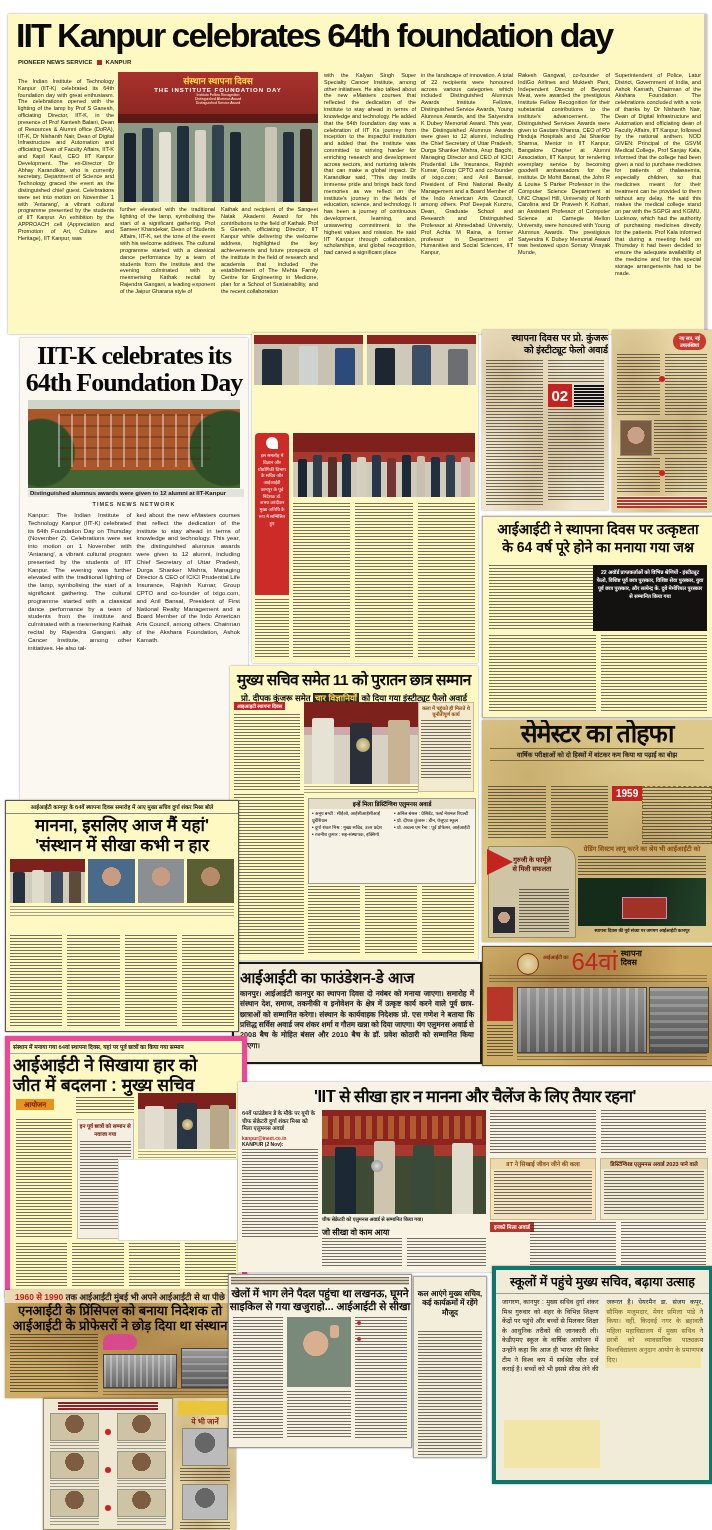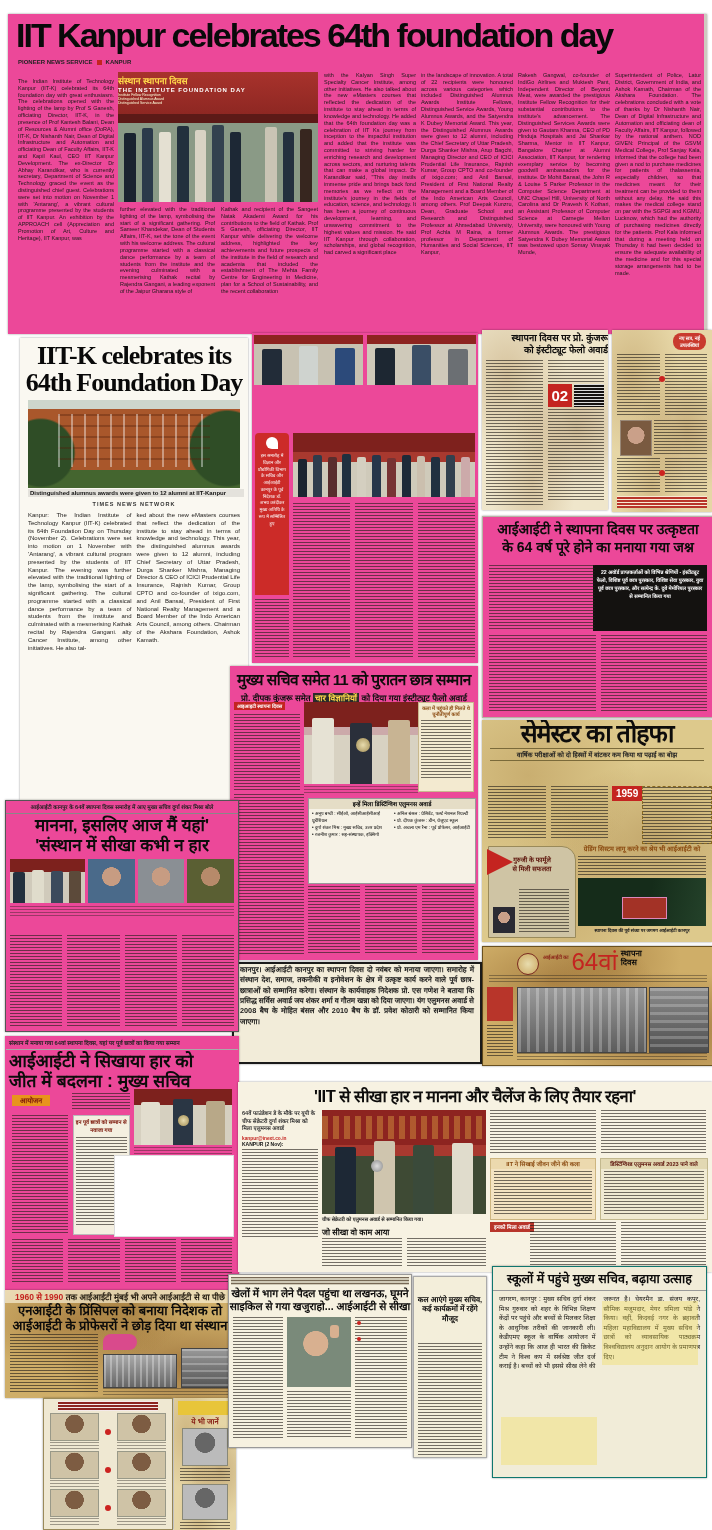--- a/index.html
+++ b/index.html
@@ -1,18 +1,18 @@
 <!DOCTYPE html>
 <html><head>
 <meta charset="utf-8">
 <style>
   html,body{margin:0;padding:0;background:#fff;}
   body{font-family:"Liberation Sans",sans-serif;}
   #canvas{position:relative;width:712px;height:1530px;background:#fff;overflow:hidden;}
-  .clip{position:absolute;overflow:hidden;background:#ec4899;box-shadow:0 0 2px rgba(0,0,0,.4);}
+  .clip{position:absolute;overflow:hidden;background:#fef9c3;box-shadow:0 0 2px rgba(0,0,0,.4);}
   .serif{font-family:"Liberation Serif",serif;}
   
   .tx{background-image:repeating-linear-gradient(to bottom,rgba(35,30,25,.62) 0,rgba(35,30,25,.62) 1px,transparent 1px,transparent 3px);}
   .tx.lt{background-image:repeating-linear-gradient(to bottom,rgba(35,30,25,.4) 0,rgba(35,30,25,.4) 1px,transparent 1px,transparent 3px);}
   .tx.w{background-image:repeating-linear-gradient(to bottom,rgba(255,255,255,.8) 0,rgba(255,255,255,.8) 1px,transparent 1px,transparent 3px);}
   .cols{display:flex;gap:5px;}
   .col{flex:1;}
   .aged{background-color:#e6d6a6;background-image:radial-gradient(ellipse at 20% 25%,rgba(150,105,40,.28),transparent 42%),radial-gradient(ellipse at 75% 55%,rgba(135,90,35,.3),transparent 46%),radial-gradient(ellipse at 40% 85%,rgba(160,115,50,.26),transparent 40%);}
   .aged2{background-color:#cfae68;background-image:radial-gradient(ellipse at 30% 30%,rgba(120,70,20,.4),transparent 45%),radial-gradient(ellipse at 80% 70%,rgba(110,60,20,.45),transparent 50%),radial-gradient(ellipse at 55% 10%,rgba(130,85,30,.35),transparent 40%);}
   .en-body{font-size:5.5px;line-height:1.24;text-align:justify;color:#1c1a18;}
@@ -34,21 +34,21 @@
 
   <div class="clip" style="left:8px;top:14px;width:696px;height:320px;border-right:3px solid #cfcac0;">
     <div style="font-weight:800;font-size:34px;letter-spacing:-2px;color:#0a0a0a;padding:2px 8px 0 8px;white-space:nowrap;">IIT Kanpur celebrates 64th foundation day</div>
     <div style="display:flex;align-items:center;gap:4px;padding:4px 0 0 10px;">
       <span style="font-size:6px;font-weight:700;color:#222;">PIONEER NEWS SERVICE</span>
       <span style="width:5px;height:5px;background:#c42420;display:inline-block;"></span>
       <span style="font-size:6px;font-weight:700;color:#222;">KANPUR</span>
     </div>
 
     <div class="photo" style="position:absolute;left:110px;top:58px;width:200px;height:130px;background:#7d1f1c;">
-      <div style="height:44px;background:linear-gradient(#a8322c,#8d2722);">
+      <div style="height:44px;background:linear-gradient(#a8322c,#8d2722);text-align:center;">
         <div style="color:#ffd84a;font-weight:800;font-size:9px;padding-top:2px;">संस्थान स्थापना दिवस</div>
         <div style="color:#fff;font-weight:700;font-size:6px;letter-spacing:1px;">THE INSTITUTE FOUNDATION DAY</div>
         <div style="color:#ffd;font-size:3.5px;">Institute Fellow Recognition</div>
         <div style="color:#ffd;font-size:3.5px;">Distinguished Alumnus Award</div>
         <div style="color:#ffd;font-size:3.5px;">Distinguished Service Award</div>
       </div>
       <div style="position:absolute;left:0;right:0;top:42px;bottom:0;background:linear-gradient(#5c1a17 0 10%,#8a9a86 10% 100%);">
         <div class="figs" style="padding:0 3px;">
           <div class="fig" style="width:6%;height:78%;background:#1a2330;"></div>
           <div class="fig" style="width:6%;height:84%;background:#2b3a4a;"></div>
@@ -288,20 +288,21 @@
     <div class="photo bw" style="position:absolute;left:34px;top:40px;width:128px;height:64px;background:linear-gradient(#9a9a9a,#5c5c5c);border:1px solid #444;">
       <div style="position:absolute;inset:0;background:repeating-linear-gradient(90deg,rgba(255,255,255,.25) 0 3px,transparent 3px 9px);"></div>
     </div>
     <div class="photo bw" style="position:absolute;left:166px;top:40px;width:58px;height:64px;background:linear-gradient(#8c8c8c,#4e4e4e);border:1px solid #444;">
       <div style="position:absolute;inset:0;background:repeating-linear-gradient(rgba(255,255,255,.22) 0 3px,transparent 3px 8px);"></div>
     </div>
     <div class="tx lt" style="position:absolute;left:34px;top:106px;width:190px;height:7px;"></div>
   </div>
 
   <div class="clip" style="left:232px;top:962px;width:246px;height:98px;border:2px solid #1a1a1a;background:#f2ecd9;">
+    <div class="hi-head" style="font-size:15px;padding:3px 6px 1px 6px;">आईआईटी का फाउंडेशन-डे आज</div>
     <div style="font-size:7.3px;line-height:1.42;text-align:justify;padding:1px 6px;color:#1b1b1b;font-weight:600;">कानपुर। आईआईटी कानपुर का स्थापना दिवस दो नवंबर को मनाया जाएगा। समारोह में संस्थान देश, समाज, तकनीकी व इनोवेशन के क्षेत्र में उत्कृष्ट कार्य करने वाले पूर्व छात्र-छात्राओं को सम्मानित करेगा। संस्थान के कार्यवाहक निदेशक प्रो. एस गणेश ने बताया कि प्रसिद्ध सर्विस अवार्ड जय शंकर शर्मा व गौतम खन्ना को दिया जाएगा। यंग एलुमनस अवार्ड से 2008 बैच के मोहित बंसल और 2010 बैच के डॉ. प्रवेश कोठारी को सम्मानित किया जाएगा।</div>
   </div>
 
   <div class="clip" style="left:5px;top:800px;width:232px;height:230px;border:1px solid #555;">
     <div style="font-size:5.6px;font-weight:700;text-align:center;border-bottom:1px solid #888;padding:2px 0;color:#222;">आईआईटी कानपुर के 64वें स्थापना दिवस समारोह में आए मुख्य सचिव दुर्गा शंकर मिश्रा बोले</div>
     <div class="hi-head" style="font-size:17px;text-align:center;line-height:1.15;padding:2px 0;">
       <div>मानना, इसलिए आज मैं यहां'</div>
       <div>'संस्थान में सीखा कभी न हार</div>
     </div>
     <div style="display:flex;gap:3px;padding:2px 4px;">
@@ -319,21 +320,21 @@
     </div>
     <div class="tx lt" style="margin:1px 4px;height:10px;"></div>
     <div class="cols" style="position:absolute;left:4px;top:134px;width:224px;height:92px;">
       <div class="col tx"></div>
       <div class="col tx"></div>
       <div class="col tx"></div>
       <div class="col tx"></div>
     </div>
   </div>
 
-  <div class="clip" style="left:5px;top:1036px;width:232px;height:252px;border:1px solid #ec4899;">
+  <div class="clip" style="left:5px;top:1036px;width:232px;height:252px;border:5px solid #ec4899;">
     <div style="font-size:5.8px;font-weight:700;padding:2px 3px;border-bottom:1px solid #aaa;color:#222;">संस्थान में मनाया गया 64वां स्थापना दिवस, यहां पर पूर्व छात्रों का किया गया सम्मान</div>
     <div class="hi-head" style="font-size:17.5px;line-height:1.12;padding:2px 3px;">
       <div>आईआईटी ने सिखाया हार को</div>
       <div>जीत में बदलना : मुख्य सचिव</div>
     </div>
     <div style="position:absolute;left:6px;top:58px;background:#e8941c;color:#7a1508;font-weight:800;font-size:7px;padding:1px 8px;">आयोजन</div>
     <div class="tx" style="position:absolute;left:66px;top:56px;width:58px;height:18px;"></div>
     <div class="photo" style="position:absolute;left:128px;top:52px;width:98px;height:56px;background:linear-gradient(#7d211d 0 28%,#d6d0c0 28%);">
       <div class="figs">
           <div class="fig" style="width:20%;height:76%;background:#e2ddce;"></div>
@@ -468,24 +469,24 @@
     <div class="photo" style="position:absolute;left:58px;top:42px;width:64px;height:70px;background:radial-gradient(circle at 45% 38%,#d8b090 0 22%,#7a8a7a 23%);">
       <div style="position:absolute;right:18%;top:12%;width:9px;height:13px;background:#d8b090;border-radius:3px;"></div>
     </div>
     <div class="tx" style="position:absolute;left:58px;top:116px;width:64px;height:48px;"></div>
     <div class="tx" style="position:absolute;left:126px;top:42px;width:52px;height:122px;"></div>
     <div class="dot" style="position:absolute;left:128px;top:46px;width:4px;height:4px;"></div>
     <div class="dot" style="position:absolute;left:128px;top:62px;width:4px;height:4px;"></div>
   </div>
 
   <div class="clip" style="left:413px;top:1276px;width:72px;height:180px;background:#f3eeda;border:1px solid #aaa;">
-    <div class="hi-head" style="font-size:7.5px;line-height:1.25;text-align:center;padding:18px 2px;">कल आएंगे मुख्य सचिव, कई कार्यक्रमों में रहेंगे मौजूद</div>
+    <div class="hi-head" style="font-size:7.5px;line-height:1.25;text-align:center;padding:12px 2px;">कल आएंगे मुख्य सचिव, कई कार्यक्रमों में रहेंगे मौजूद</div>
     <div class="tx" style="margin:2px 4px;height:148px;"></div>
   </div>
 
-  <div class="clip" style="left:492px;top:1266px;width:213px;height:210px;background:#f1ecd8;border:1px solid #0f766e;">
+  <div class="clip" style="left:492px;top:1266px;width:213px;height:210px;background:#f1ecd8;border:4px solid #0f766e;">
     <div class="hi-head" style="font-size:12.5px;text-align:center;border-bottom:1px solid #999;padding:3px 0;">स्कूलों में पहुंचे मुख्य सचिव, बढ़ाया उत्साह</div>
     <div style="font-size:6.4px;line-height:1.5;text-align:justify;padding:3px 6px;color:#1d1b16;column-count:2;column-gap:8px;height:178px;">जागरण, कानपुर : मुख्य सचिव दुर्गा शंकर मिश्र गुरुवार को शहर के विभिन्न शिक्षण केंद्रों पर पहुंचे और बच्चों से मिलकर शिक्षा के आधुनिक तरीकों की जानकारी ली। केडीएमए स्कूल के वार्षिक आयोजन में उन्होंने कहा कि आज ही भारत की क्रिकेट टीम ने विश्व कप में सर्वश्रेष्ठ जीत दर्ज कराई है। बच्चों को भी इससे सीख लेने की जरूरत है। चेयरमैन डा. संजय कपूर, सौमिक मजूमदार, मेयर प्रमिला पांडे ने किया। वहीं, किदवई नगर के ब्रहावती महिला महाविद्यालय में मुख्य सचिव ने छात्रों को व्यावसायिक पाठ्यक्रम विश्वविद्यालय अनुदान आयोग के प्रमाणपत्र दिए।</div>
     <div style="position:absolute;right:8px;top:34px;width:96px;height:64px;background:rgba(240,220,80,.35);pointer-events:none;"></div>
     <div style="position:absolute;left:8px;top:150px;width:96px;height:48px;background:rgba(240,220,80,.35);pointer-events:none;"></div>
   </div>
 
 </div>
 
 </body></html>

